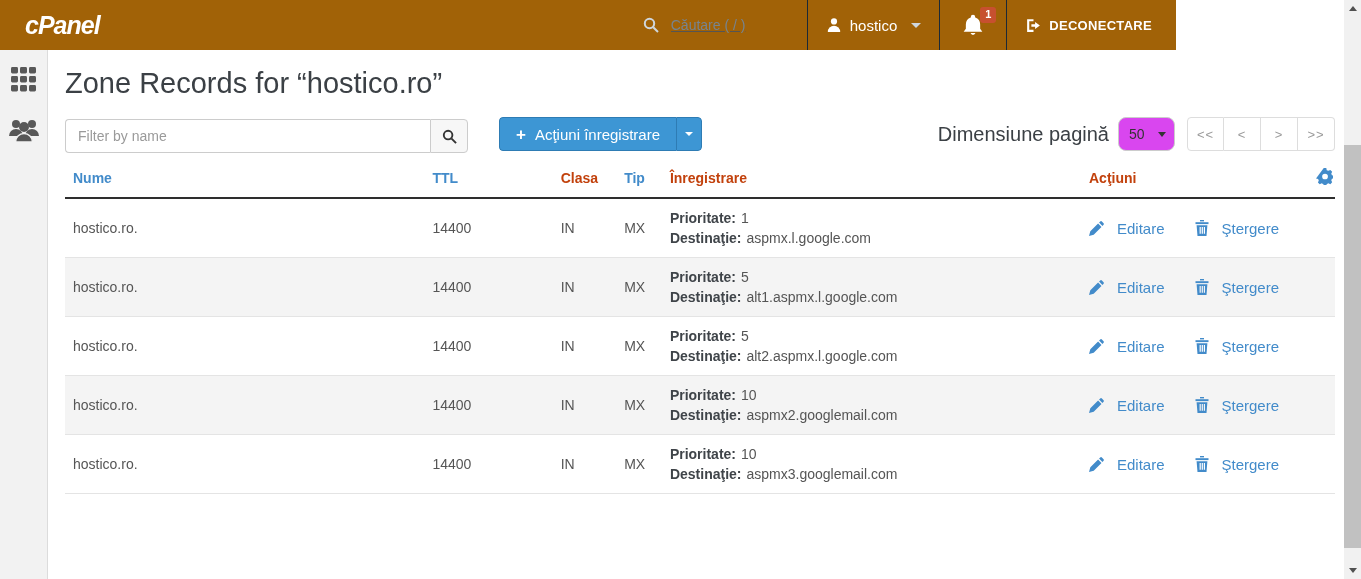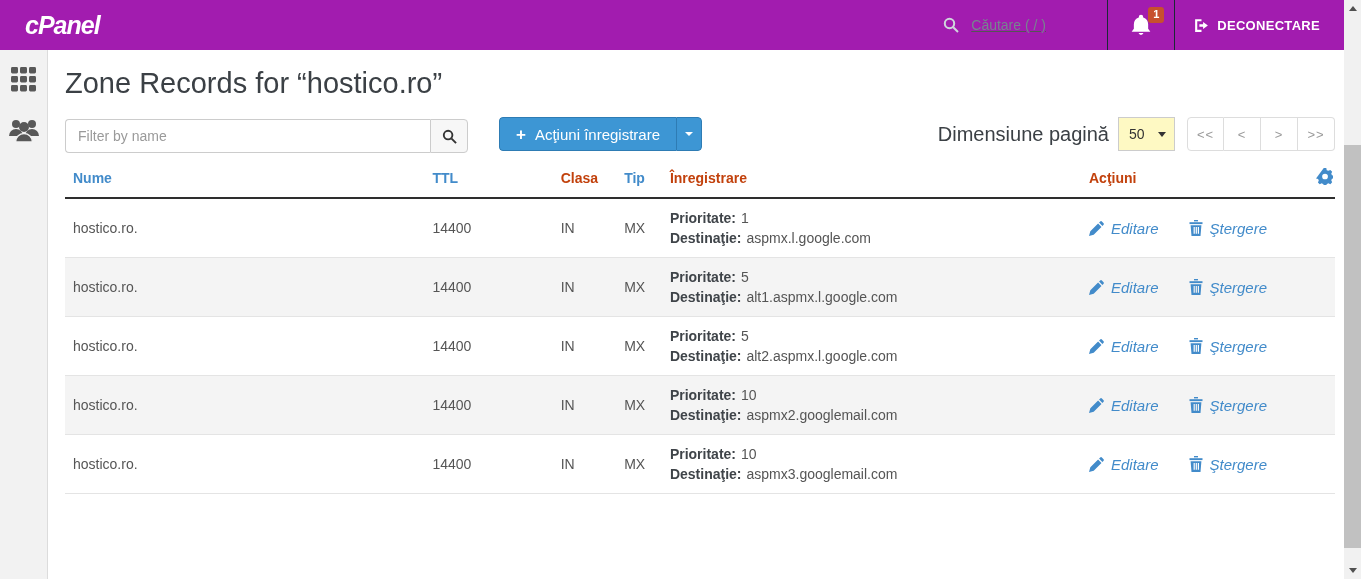--- a/index.html
+++ b/index.html
@@ -1,21 +1,21 @@
 <!DOCTYPE html>
 <html><head>
 <meta charset="utf-8">
 <style>
   * { margin:0; padding:0; box-sizing:border-box; }
   html,body { width:1361px; height:579px; overflow:hidden; }
   body { font-family:"Liberation Sans","DejaVu Sans",sans-serif; background:#fff; color:#555; }
   .app { position:relative; width:1361px; height:579px; overflow:hidden; }
 
   
-  .topbar { position:absolute; top:0; left:0; width:1344px; height:50px; background:#a21caf; display:flex; align-items:center; }
+  .topbar { position:absolute; top:0; left:0; width:1176px; height:50px; background:#a16207; display:flex; align-items:center; }
   .logo { color:#fff; font-size:25px; font-weight:bold; font-style:italic; letter-spacing:-1px; align-self:center; margin-left:25px; }
   .topbar-right { margin-left:auto; display:flex; align-items:stretch; height:100%; }
   .search-box { display:flex; align-items:center; width:178px; padding-left:14px; color:#76markdown8491;text-decoration:underline; }
   .search-box svg { color:#cfd6dc; }
   .search-input { background:transparent; border:none; outline:none; color:#e8edf1; font-size:14px; width:120px; margin-left:12px; }
   .search-input::placeholder { color:#77848f; }
   .tb-section { display:flex; align-items:center; padding:0 18px; border-left:1px solid #1b2936; color:#fff; }
   .user-menu { gap:8px; cursor:pointer; }
   .user-name { font-size:15px; color:#fff; }
   .caret-down { width:0; height:0; border-left:5px solid transparent; border-right:5px solid transparent; border-top:5px solid #cfd6dc; margin-left:6px; }
@@ -42,21 +42,21 @@
   .filter-input { width:365px; height:34px; border:1px solid #ccc; border-right:none; border-radius:4px 0 0 4px; padding:0 12px; font-size:14px; color:#555; outline:none; }
   .filter-input::placeholder { color:#9a9a9a; }
   .search-btn { width:38px; height:34px; border:1px solid #ccc; border-radius:0 4px 4px 0; background:#f7f7f7; display:flex; align-items:center; justify-content:center; color:#333; cursor:pointer; }
   .add-split { display:flex; height:34px; margin-left:31px; border-radius:4px; overflow:hidden; cursor:pointer; }
   .add-main { background:#3d96d4; color:#fff; font-size:15px; display:flex; align-items:center; gap:9px; padding:0 16px; border:1px solid #2e7cb4; border-right:none; border-radius:4px 0 0 4px; }
   .plus-icon { font-size:17px; font-weight:bold; line-height:1; }
   .add-caret { width:26px; background:#3d96d4; border:1px solid #2e7cb4; border-radius:0 4px 4px 0; display:flex; align-items:center; justify-content:center; }
   .add-caret .caret-down { border-top-color:#fff; margin:0; border-left-width:4px; border-right-width:4px; border-top-width:4px; }
   .toolbar-right { margin-left:auto; display:flex; align-items:center; }
   .page-size-label { font-size:20px; color:#3b4045; margin-right:9px; }
-  .page-size-select { width:57px; height:34px; border:1px solid #ccc; border-radius:0; background:#fef9c3; display:flex; align-items:center; justify-content:space-between; padding:0 8px 0 10px; font-size:14px; color:#333; cursor:pointer; }
+  .page-size-select { width:57px; height:34px; border:1px solid #ccc; border-radius:8px; background:#d946ef; display:flex; align-items:center; justify-content:space-between; padding:0 8px 0 10px; font-size:14px; color:#333; cursor:pointer; }
   .select-caret { width:0; height:0; border-left:4px solid transparent; border-right:4px solid transparent; border-top:5px solid #333; }
   .pagination { display:flex; margin-left:12px; }
   .page-btn { width:37px; height:34px; background:#fff; border:1px solid #ddd; border-left:none; display:flex; align-items:center; justify-content:center; font-size:13px; color:#9a9a9a; cursor:pointer; letter-spacing:1px; }
   .page-btn:first-child { border-left:1px solid #ddd; border-radius:4px 0 0 4px; }
   .page-btn:last-child { border-radius:0 4px 4px 0; }
 
   .second-row { display:flex; align-items:center; margin-top:14px; }
   .type-filters { display:flex; align-items:center; gap:19px; font-size:13px; }
   .filters-label { font-size:14px; font-weight:bold; color:#333; margin-right:3px; }
   .type-filter { color:#428bca; cursor:pointer; text-decoration:none; }
@@ -70,21 +70,21 @@
   thead th { text-align:left; font-size:14px; padding:6px 8px 11px; border-bottom:2px solid #2e2e2e; }
   th.sortable { color:#428bca; cursor:pointer; }
   th.static { color:#c2410c; }
   th.actions-th { position:relative; }
   .gear { position:absolute; right:2px; top:4px; color:#428bca; cursor:pointer; }
   tbody td { font-size:14px; color:#555; padding:9px 8px; height:57px; border-bottom:1px solid #e4e4e4; vertical-align:middle; }
   tbody tr:nth-child(even) { background:#f4f4f4; }
   .rec-line { line-height:20px; }
   .rec-label { font-weight:bold; color:#3f4449; margin-right:5px; }
   .actions-cell { display:flex; align-items:center; gap:30px; }
-  .action-link { display:flex; align-items:center; gap:7px; color:#428bca; font-size:15px; cursor:pointer; text-decoration:none;font-style:italic; }
+  .action-link { display:flex; align-items:center; gap:13px; color:#428bca; font-size:15px; cursor:pointer; text-decoration:none; }
 
   
   .scrollbar { position:absolute; top:0; right:0; width:17px; height:579px; background:#f1f1f1; }
   .sb-arrow { position:absolute; left:0; width:17px; height:17px; display:flex; align-items:center; justify-content:center; }
   .sb-up { top:0; } .sb-down { bottom:0; }
   .tri-up { width:0; height:0; border-left:4px solid transparent; border-right:4px solid transparent; border-bottom:5px solid #505050; }
   .tri-down { width:0; height:0; border-left:4px solid transparent; border-right:4px solid transparent; border-top:5px solid #505050; }
   .sb-thumb { position:absolute; left:0; top:145px; width:17px; height:403px; background:#c1c1c1; }
 
   svg { display:block; }
@@ -96,20 +96,28 @@
 
   <header class="topbar">
     <div class="logo">cPanel</div>
     <div class="topbar-right">
       <div class="search-box">
         <svg width="16" height="16" viewBox="0 0 16 16">
             <circle cx="6.5" cy="6.5" r="4.7" fill="none" stroke="currentColor" stroke-width="2" style="color:#cfd6dc"></circle>
             <path d="M10.2 10.2 L15 15" stroke="#cfd6dc" stroke-width="2"></path>
           </svg>
         <input class="search-input" placeholder="Căutare ( / )" style="">
+      </div>
+      <div class="tb-section user-menu">
+        <svg width="16" height="16" viewBox="0 0 16 16" fill="#fff">
+            <circle cx="8" cy="4.4" r="3.1"></circle>
+            <path d="M1.8 15a6.2 6.2 0 0 1 12.4 0z"></path>
+          </svg>
+        <span class="user-name">hostico</span>
+        <span class="caret-down"></span>
       </div>
       <div class="tb-section bell-wrap">
         <svg width="22" height="24" viewBox="0 0 16 17" fill="#fff">
             <path d="M8 1a1.6 1.6 0 0 1 1.6 1.6v.5A5.2 5.2 0 0 1 13.2 8v3.2l1.6 2.2H1.2l1.6-2.2V8a5.2 5.2 0 0 1 3.6-4.9v-.5A1.6 1.6 0 0 1 8 1z"></path>
             <path d="M6.2 14.4a1.9 1.9 0 0 0 3.6 0z"></path>
           </svg>
         <span class="badge">1</span>
       </div>
       <div class="tb-section logout">
         <svg width="17" height="17" viewBox="0 0 16 16" fill="#fff">

